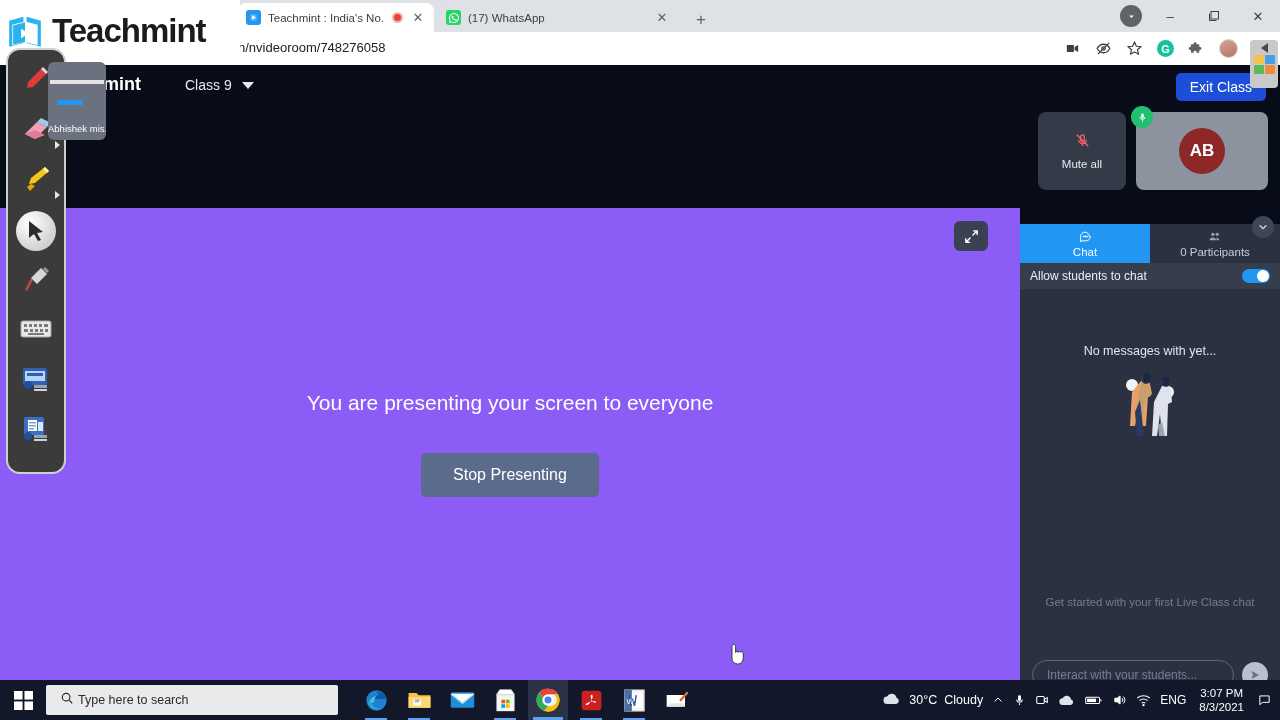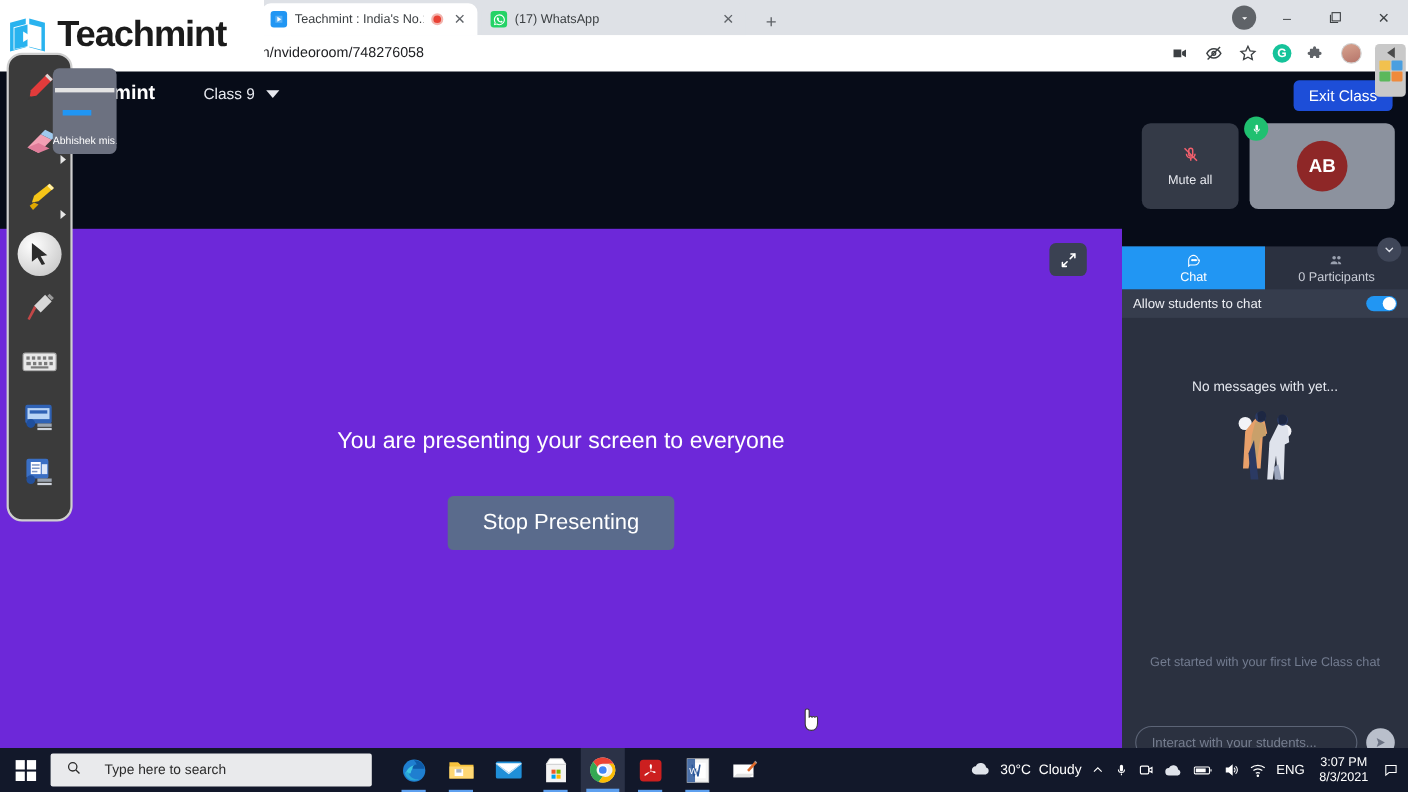--- a/index.html
+++ b/index.html
@@ -165,38 +165,38 @@
   .avatar-circle {
     width: 46px; height: 46px; border-radius: 50%;
     background: #8e2727; color: #ffffff;
     display: flex; align-items: center; justify-content: center;
     font-size: 17px; font-weight: bold;
   }
 
   
   .stage {
     position: absolute; left: 0; top: 143px; width: 1020px; height: 472px;
-    background: #6d28d9;
+    background: #8b5cf6;
     text-decoration: underline;
   }
   .expand-btn {
     position: absolute; right: 32px; top: 13px;
     width: 34px; height: 30px; border-radius: 6px;
     background: #3a4152;
     display: flex; align-items: center; justify-content: center;
   }
   .stage-center {
     position: absolute; left: 0; top: 0; width: 1020px; height: 472px;
     display: flex; flex-direction: column;
     align-items: center; justify-content: center; gap: 38px;
   }
   .stage-text { font-size: 21px; color: #ffffff; }
   .stop-btn {
     background: #5a6b8c; color: #ffffff;
-    font-size: 20px; border: none; border-radius: 5px;
+    font-size: 16px; border: none; border-radius: 5px;
     padding: 13px 32px;
   }
 
   
   .chat-panel {
     position: absolute; left: 1020px; top: 143px; width: 260px; height: 472px;
     background: #2b3140;
     margin-top: 16px;
   }
   .panel-collapse {
@@ -317,21 +317,21 @@
     position: absolute; left: 0; bottom: 0; width: 1280px; height: 40px;
     background: #12182a;
     display: flex; align-items: center;
   }
   .start-btn {
     width: 46px; height: 40px;
     display: flex; align-items: center; justify-content: center;
   }
   .search-box {
     width: 292px; height: 30px; background: #e9eaec;
-    display: flex; align-items: center; gap: 21px; padding-left: 14px;
+    display: flex; align-items: center; gap: 4px; padding-left: 14px;
     border-radius: 2px;
   }
   .search-text { font-size: 12.5px; color: #2b2b2b; }
   .tb-apps { display: flex; align-items: center; gap: 3px; margin-left: 18px; }
   .tb-app {
     width: 40px; height: 40px; position: relative;
     display: flex; align-items: center; justify-content: center;
   }
   .tb-app.active { background: #2b3247; }
   .tb-app.active::after {

